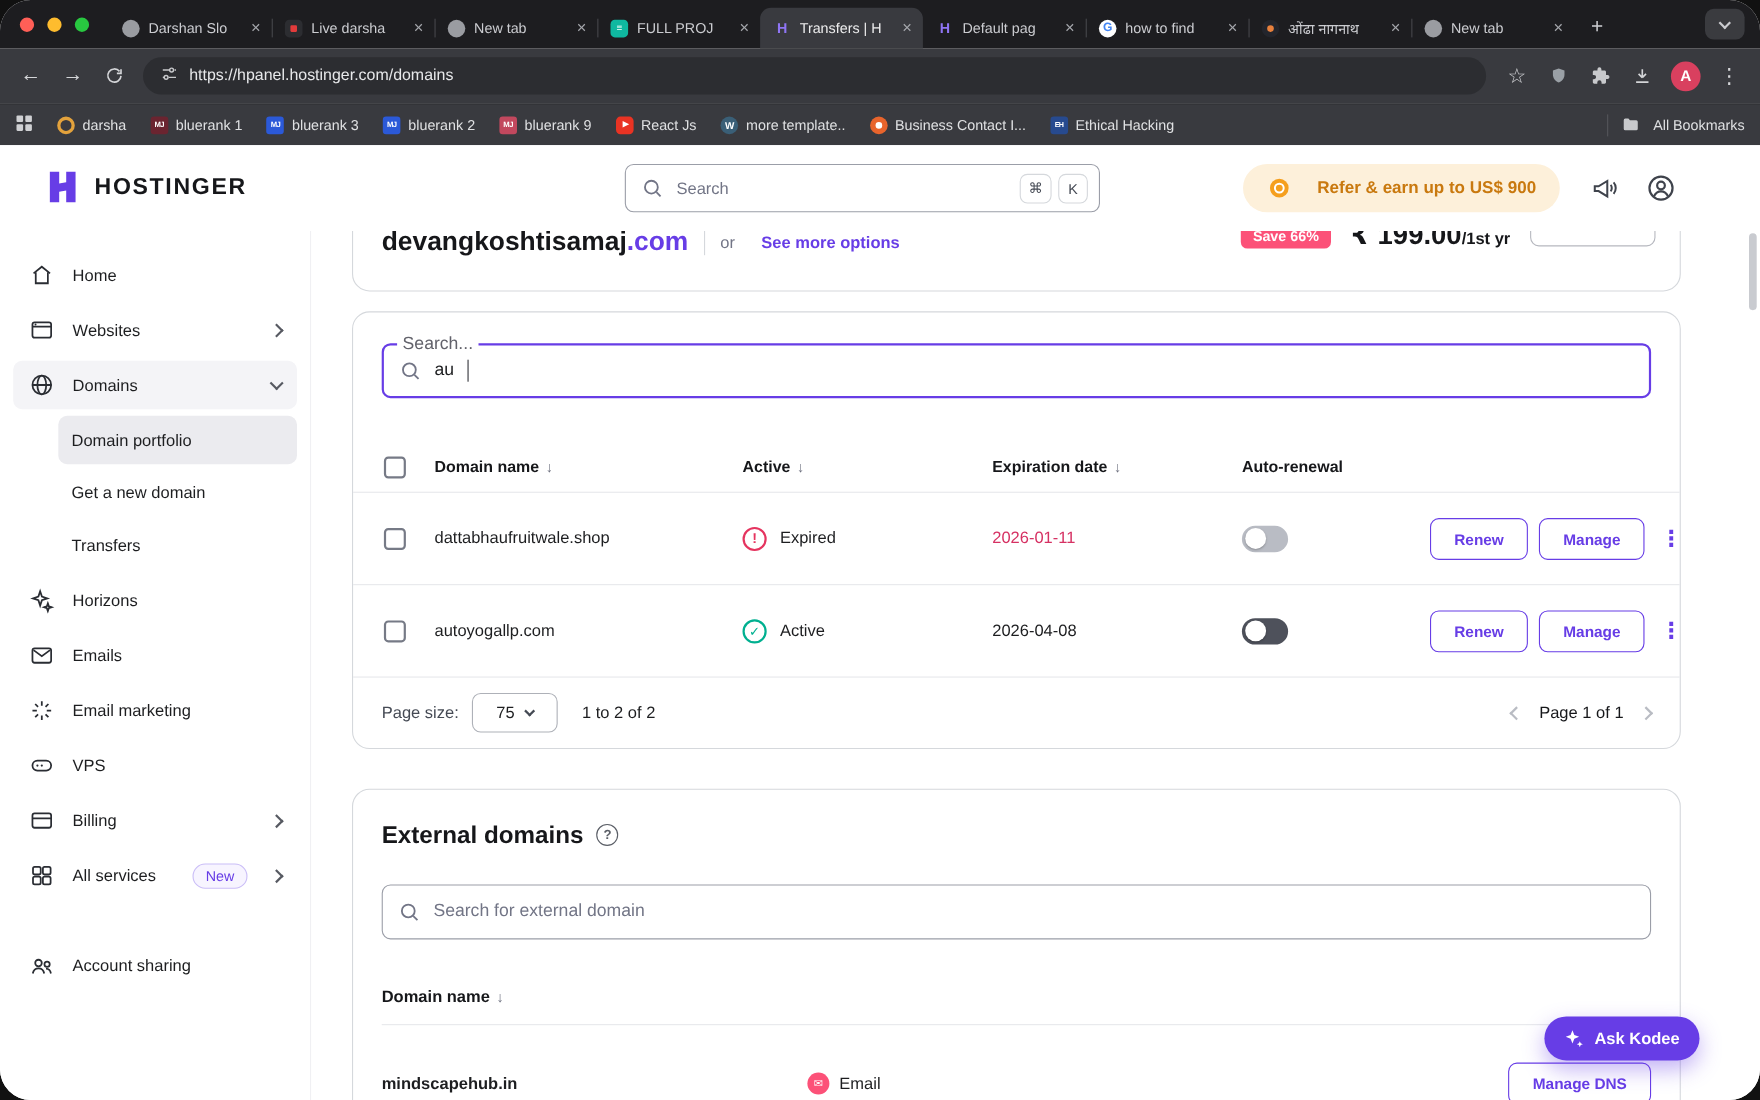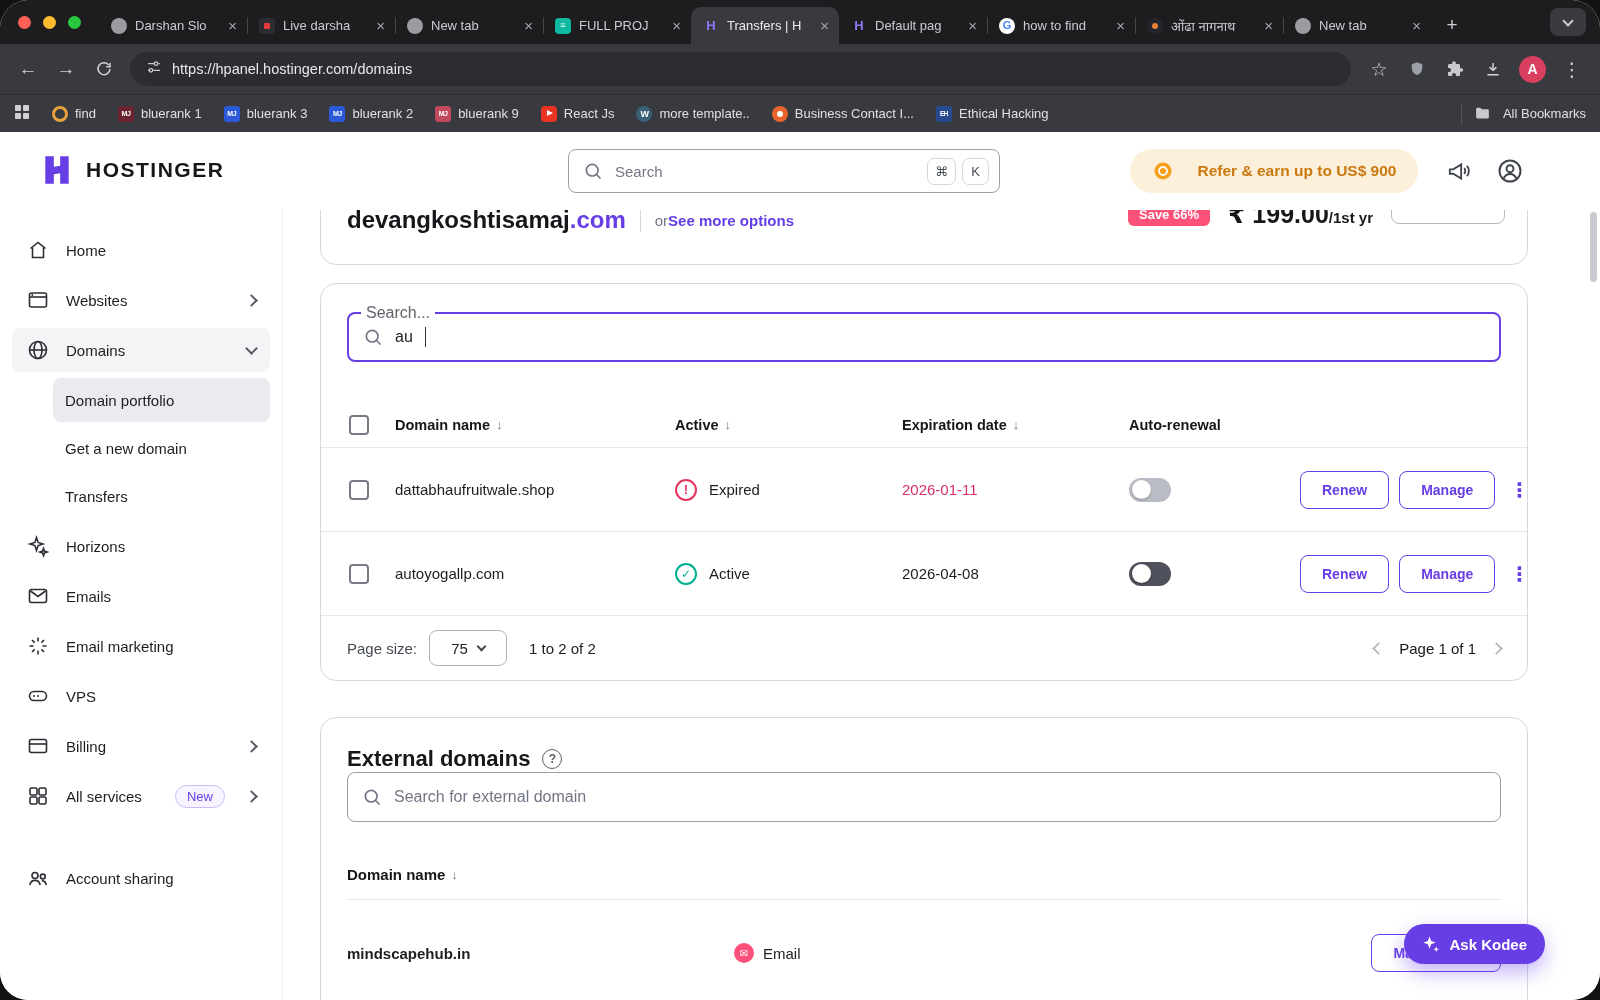--- a/index.html
+++ b/index.html
@@ -84,21 +84,21 @@
 
   .main { flex:1; position:relative; padding-left:37px; overflow:hidden; background:#fff; }
   .card { width:1208px; background:#fff; border:1px solid #d5d8dc; border-radius:16px; }
 
   
   .promo { height:130px; margin-top:-75px; position:relative; overflow:hidden; }
   .promo-row { position:absolute; left:26px; right:22px; top:62px; display:flex; align-items:center; }
   .promo-domain { font-size:24px; font-weight:700; color:#16171a; }
   .promo-domain .tld { color:#673de6; }
   .promo-sep { width:1px; height:24px; background:#d5d8dc; margin:0 14px; }
-  .promo-or { color:#727586; font-size:15px; margin-right:0; }
+  .promo-or { color:#727586; font-size:15px; margin-right:24px; }
   .promo-link { color:#673de6; font-size:15px; font-weight:700; }
   .promo-right { margin-left:auto; display:flex; align-items:center; gap:18px; }
   .save-badge { background:#fc5178; color:#fff; font-size:13px; font-weight:700; border-radius:6px; padding:4px 11px; position:relative; top:-6px; }
   .price { font-size:25px; font-weight:700; color:#16171a; position:relative; top:-6px; white-space:nowrap; }
   .price .term { font-size:15px; }
   .ghost-btn { width:114px; height:44px; border:1px solid #b6b8bf; border-radius:8px; background:#fff; position:relative; top:-18px; }
 
   
   .dcard { margin-top:18px; padding-top:28px; }
   .search-wrap { position:relative; margin:0 26px 40px; }
@@ -129,21 +129,21 @@
   .psize .chev { width:7px; height:7px; color:#454a54; }
   .range { margin-left:22px; }
   .pager-right { margin-left:auto; display:flex; align-items:center; gap:16px; color:#16171a; }
   .pchev { color:#b9bcc3; width:9px; height:9px; }
 
   
   .ecard { margin-top:36px; padding:28px 26px 60px; }
   .etitle-row { display:flex; align-items:center; gap:12px; }
   .etitle { font-size:22px; font-weight:700; color:#16171a; }
   .help { width:20px; height:20px; border:1.5px solid #5a5e66; border-radius:50%; color:#5a5e66; font-size:12px; font-weight:700; display:flex; align-items:center; justify-content:center; }
-  .esearch { height:50px; border:1px solid #9b9ea8; border-radius:8px; display:flex; align-items:center; gap:12px; padding:17px 14px; }
+  .esearch { margin-top:32px; height:50px; border:1px solid #9b9ea8; border-radius:8px; display:flex; align-items:center; gap:12px; padding:17px 14px; }
   .esearch input { border:none; outline:none; flex:1; font-size:16px; color:#1d1e20; font-family:inherit; background:transparent; }
   .esearch input::placeholder { color:#727586; }
   .egrid { display:grid; grid-template-columns:387px 1fr auto; align-items:center; }
   .ehead { margin-top:44px; padding-bottom:16px; border-bottom:1px solid #e7e8ec; font-size:15px; font-weight:700; color:#16171a; }
   .erow { padding-top:34px; font-size:15px; color:#1d1e20; }
   .edomain { font-weight:700; }
   .eservice { display:flex; align-items:center; gap:9px; }
   .svc-ico { width:20px; height:20px; border-radius:50%; background:#fc5178; color:#fff; display:flex; align-items:center; justify-content:center; font-size:10px; flex:none; }
 
   .kodee { position:absolute; right:55px; bottom:36px; height:40px; padding:0 18px; border-radius:21px; background:#673de6; color:#fff; font-size:15px; font-weight:700; display:flex; align-items:center; gap:9px; box-shadow:0 8px 20px rgba(103,61,230,.4); }
@@ -256,21 +256,21 @@
     <span>
       <svg width="16" height="16" viewBox="0 0 16 16" fill="#cfd0d3">
           <rect x="1" y="1" width="6" height="6" rx="1"></rect>
           <rect x="9" y="1" width="6" height="6" rx="1"></rect>
           <rect x="1" y="9" width="6" height="6" rx="1"></rect>
           <rect x="9" y="9" width="6" height="6" rx="1"></rect>
         </svg>
     </span>
     <span class="bm">
       <span class="bmfav bc-gold"></span>
-      <span class="bm-label">find</span>
+      <span class="bm-label">darsha</span>
     </span>
     <span class="bm">
       <span class="bmfav bc-mj1">MJ</span>
       <span class="bm-label">bluerank 1</span>
     </span>
     <span class="bm">
       <span class="bmfav bc-mjb">MJ</span>
       <span class="bm-label">bluerank 3</span>
     </span>
     <span class="bm">

